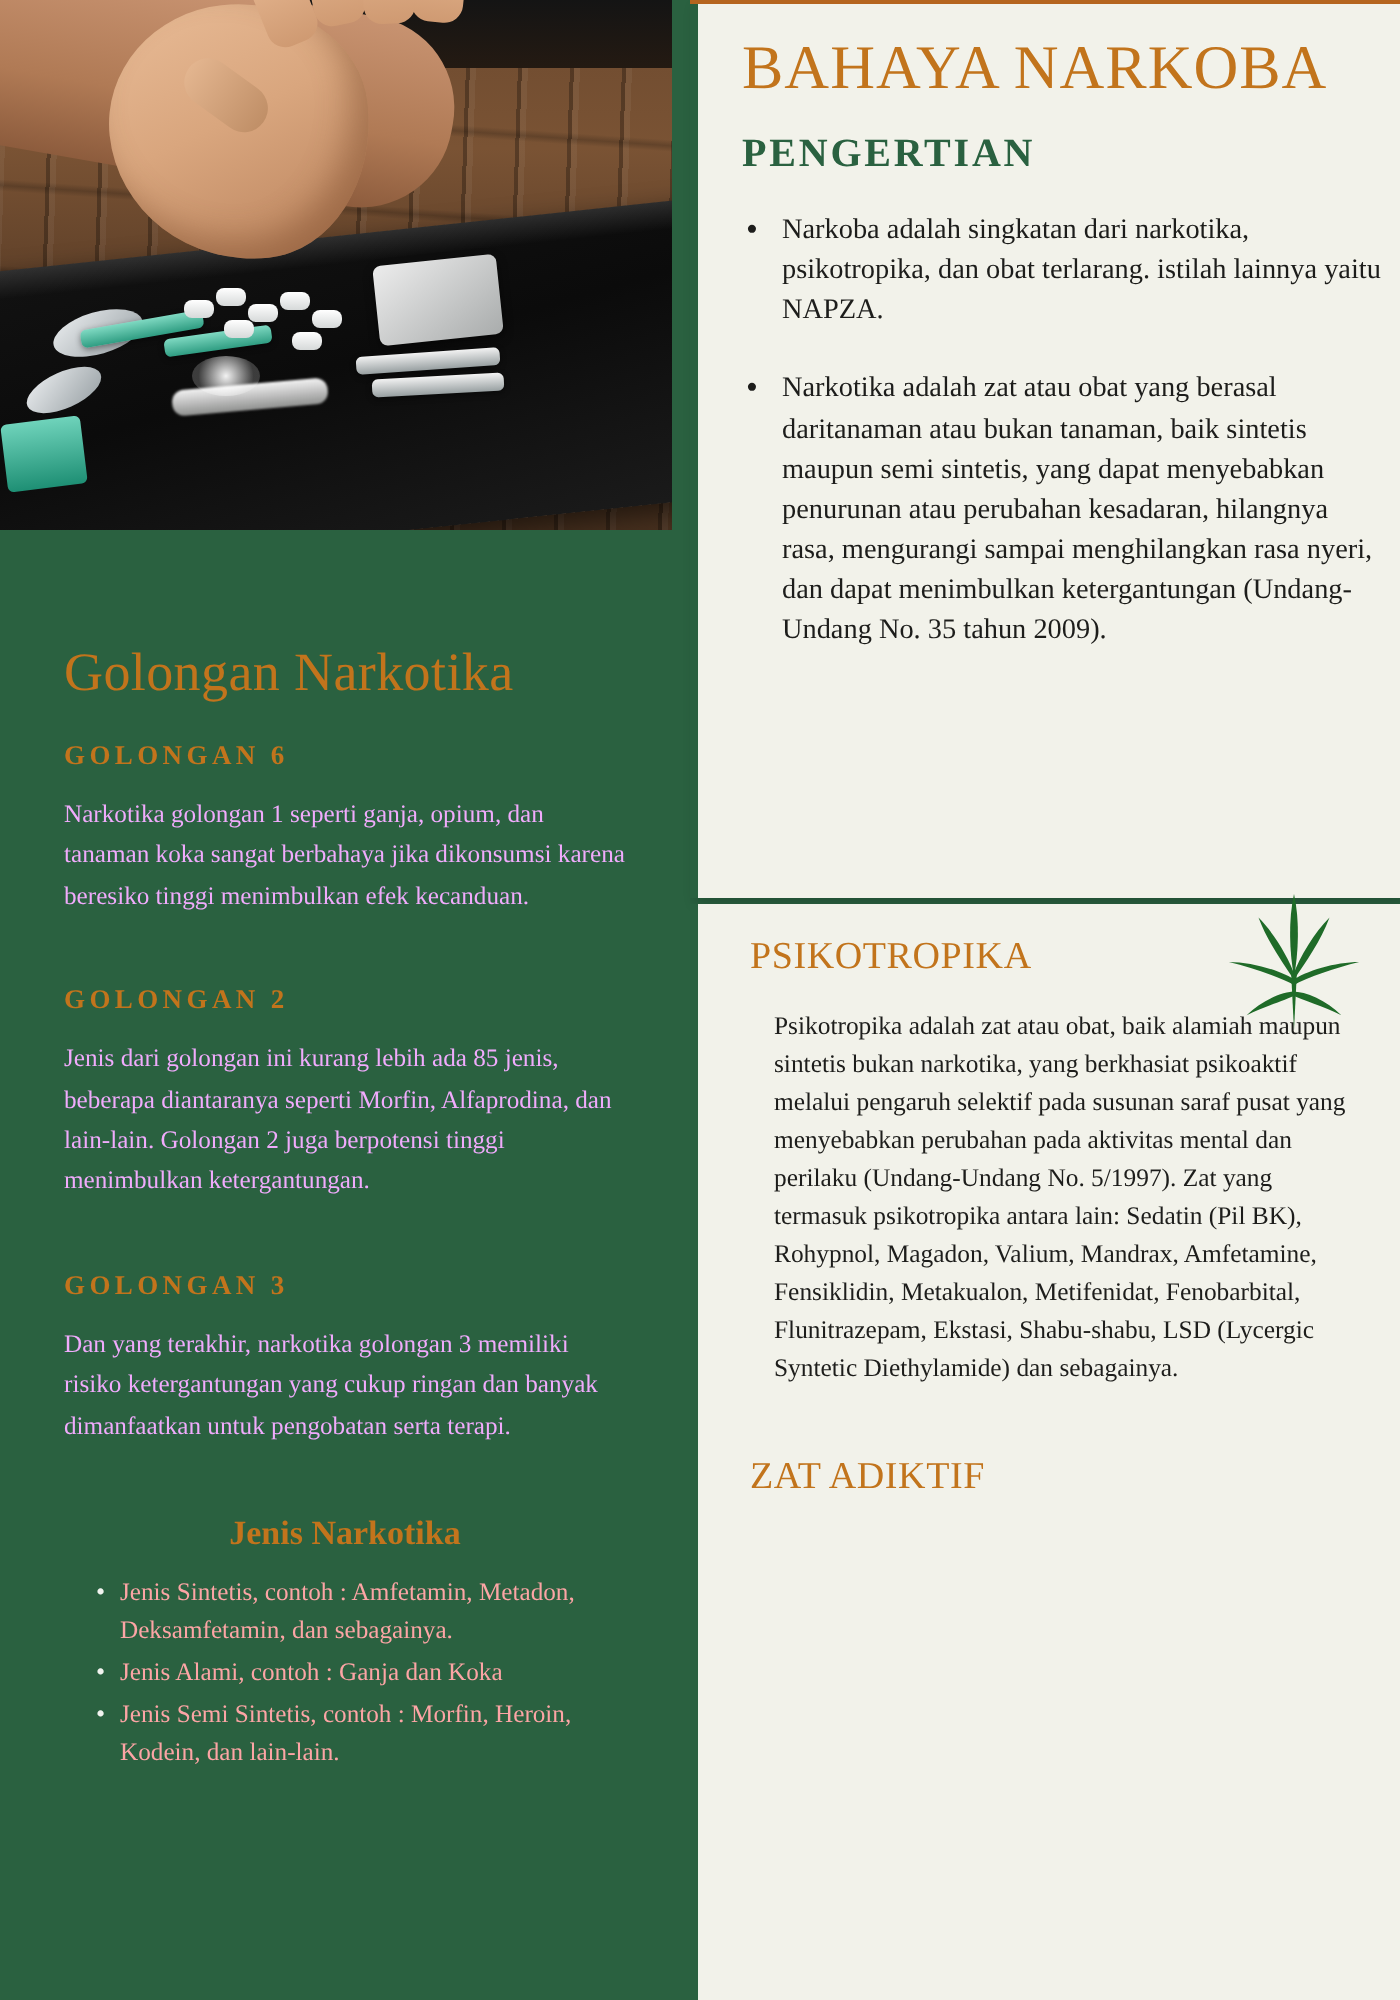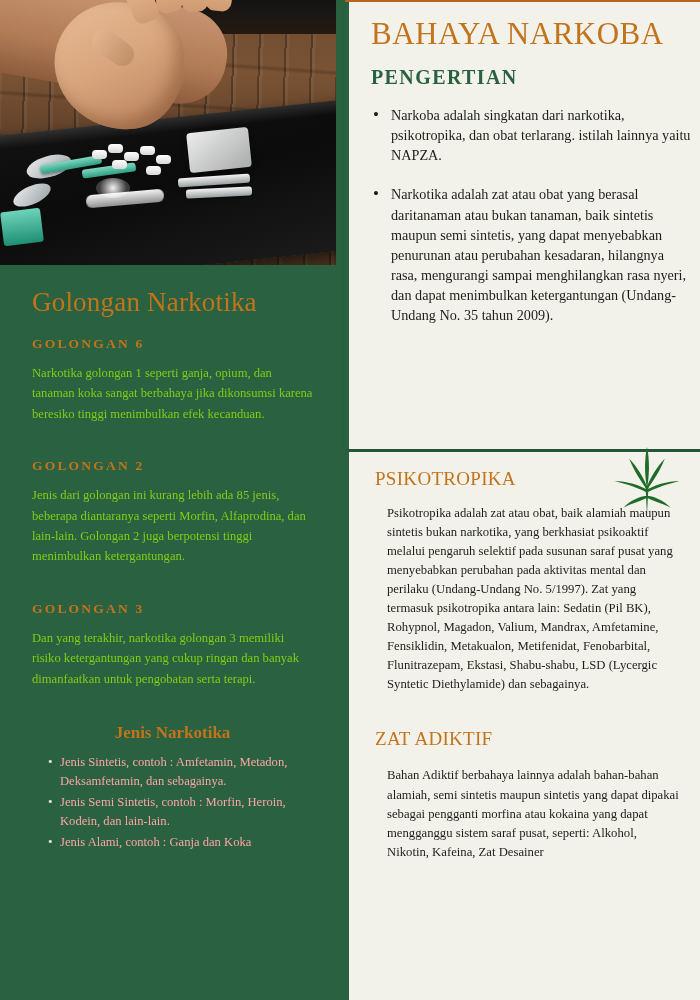--- a/index.html
+++ b/index.html
@@ -119,31 +119,31 @@
   }
   .vial{
     position:absolute;left:2px;top:210px;width:40px;height:34px;
     background:linear-gradient(180deg,#6fd3bb,#1e8f74);border-radius:3px;
     transform:rotate(-7deg);
   }
   .photo-edge{
     position:absolute;right:0;top:0;width:4px;height:100%;background:#2a6140;
   }
 
-  .left-body{padding:22px 32px 0 32px;color:#ffffff;}
+  .left-body{padding:22px 32px 0 32px;color:#ffffff;margin-top:34px;}
   .brand-title{
     color:#c2741c;font-size:27px;line-height:1.15;margin:0 0 18px 0;
     font-weight:400;letter-spacing:.2px;
   }
   .gol-head{
     color:#c2741c;font-size:13.5px;font-weight:700;letter-spacing:2.2px;
     margin:0 0 11px 0;font-family:"Liberation Serif", serif;
   }
   .gol-body{
-    color:#84cc16;font-size:12.6px;line-height:1.62;margin:0 0 34px 0;
+    color:#f0abfc;font-size:12.6px;line-height:1.62;margin:0 0 34px 0;
   }
   .gol-block.g2{margin-top:6px;}
   .jenis-title{
     color:#c2741c;font-size:17px;font-weight:700;text-align:center;
     margin:10px 0 10px 0;
   }
   .jenis-list{
     margin:0;padding:0 0 0 16px;color:#fca5a5;font-size:12.6px;line-height:1.5;
     list-style:none;
   }
@@ -251,22 +251,22 @@
       </div>
 
       <div class="gol-block">
         <h3 class="gol-head">GOLONGAN 3</h3>
         <p class="gol-body">Dan yang terakhir, narkotika golongan 3 memiliki risiko ketergantungan yang cukup ringan dan banyak dimanfaatkan untuk pengobatan serta terapi.</p>
       </div>
 
       <h3 class="jenis-title">Jenis Narkotika</h3>
       <ul class="jenis-list">
         <li>Jenis Sintetis, contoh : Amfetamin, Metadon, Deksamfetamin, dan sebagainya.</li>
+        <li>Jenis Alami, contoh : Ganja dan Koka</li>
         <li>Jenis Semi Sintetis, contoh : Morfin, Heroin, Kodein, dan lain-lain.</li>
-        <li>Jenis Alami, contoh : Ganja dan Koka</li>
       </ul>
     </div>
   </div>
 
   <div class="right-col">
 
     <div class="card-top">
       <div class="rt-pad">
         <h1 class="main-title">BAHAYA NARKOBA</h1>
         <h2 class="sub-title">PENGERTIAN</h2>
@@ -292,17 +292,16 @@
             <path d="M50 60 C47 44 46 22 50 4 C54 22 53 44 50 60 Z"></path>
             <path d="M50 62 C42 50 32 36 26 20 C36 30 46 46 51 60 Z"></path>
             <path d="M50 62 C58 50 68 36 74 20 C64 30 54 46 49 60 Z"></path>
             <path d="M51 66 C40 60 22 54 6 50 C22 50 42 56 52 63 Z"></path>
             <path d="M49 66 C60 60 78 54 94 50 C78 50 58 56 48 63 Z"></path>
             <path d="M51 70 C42 70 28 76 18 86 C30 80 44 76 52 72 Z"></path>
             <path d="M49 70 C58 70 72 76 82 86 C70 80 56 76 48 72 Z"></path>
           </g>
         </svg>
 
-        <p class="sec-body">Bahan Adiktif berbahaya lainnya adalah bahan-bahan alamiah, semi sintetis maupun sintetis yang dapat dipakai sebagai pengganti morfina atau kokaina yang dapat mengganggu sistem saraf pusat, seperti: Alkohol, Nikotin, Kafeina, Zat Desainer</p>
       </div>
     </div>
   </div>
 </div>
 
 </body></html>

